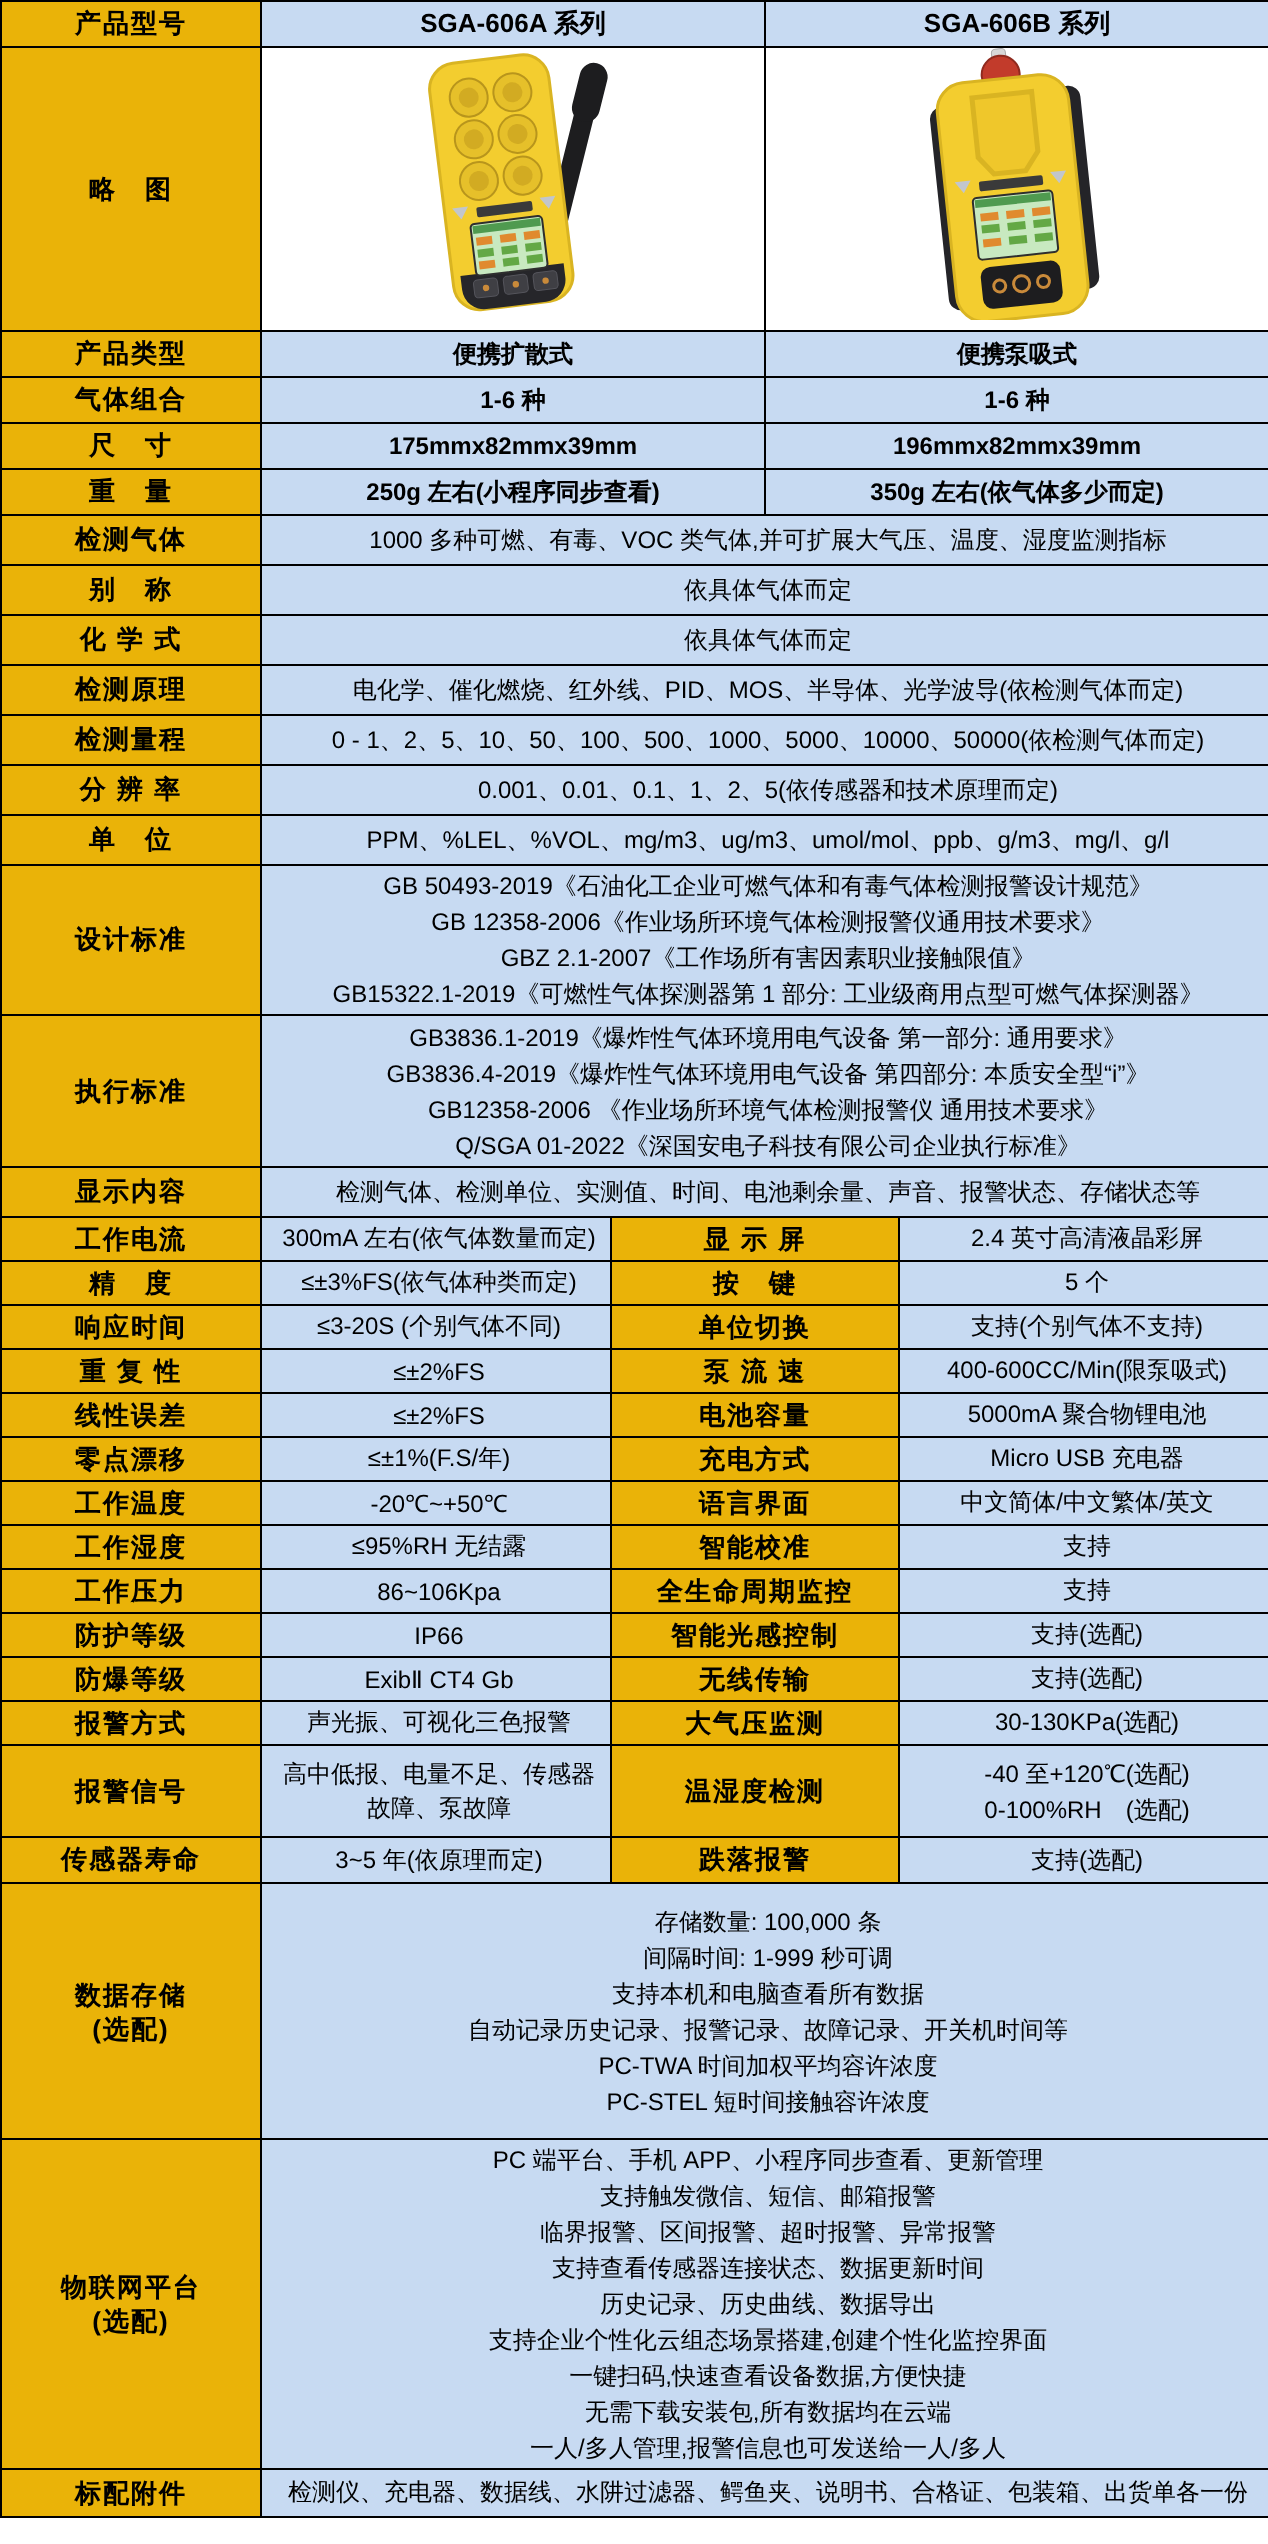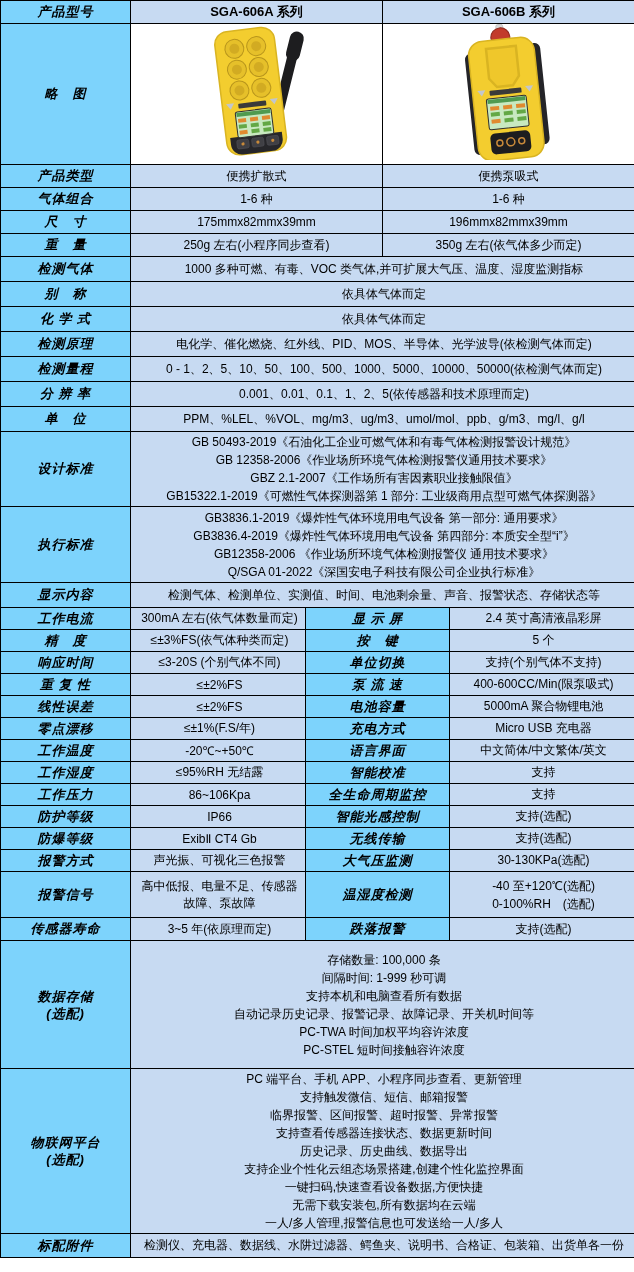--- a/index.html
+++ b/index.html
@@ -1,21 +1,21 @@
 <!DOCTYPE html>
 <html><head>
 <meta charset="utf-8">
 <style>
   html,body{margin:0;padding:0;background:#ffffff;}
   body{width:634px;font-family:"Liberation Sans",sans-serif;color:#000;}
   table{border-collapse:collapse;table-layout:fixed;width:634px;}
   td{border:1px solid #000;overflow:hidden;vertical-align:middle;}
-  td.lbl{background:#7dd3fc;font-weight:bold;text-align:center;font-size:13px;padding:0 2px;letter-spacing:1px;font-style:italic;}
+  td.lbl{background:#eab308;font-weight:bold;text-align:center;font-size:13px;padding:0 2px;letter-spacing:1px;}
   td.val{background:#C7DAF2;font-size:12px;text-align:center;padding:1px 4px 1px 7px;}
-  td.val.center{text-align:center;padding:1px 2px;}
+  td.val.center{text-align:center;padding:1px 2px;font-weight:bold;}
   td.val.bold{font-weight:bold;font-size:13px;}
   td.img{background:#ffffff;text-align:center;vertical-align:middle;padding:0;}
   .line{line-height:18px;}
   .lbl .line{line-height:17px;letter-spacing:1px;}
 </style>
 </head>
 <body>
 
 <table>
   <colgroup>

